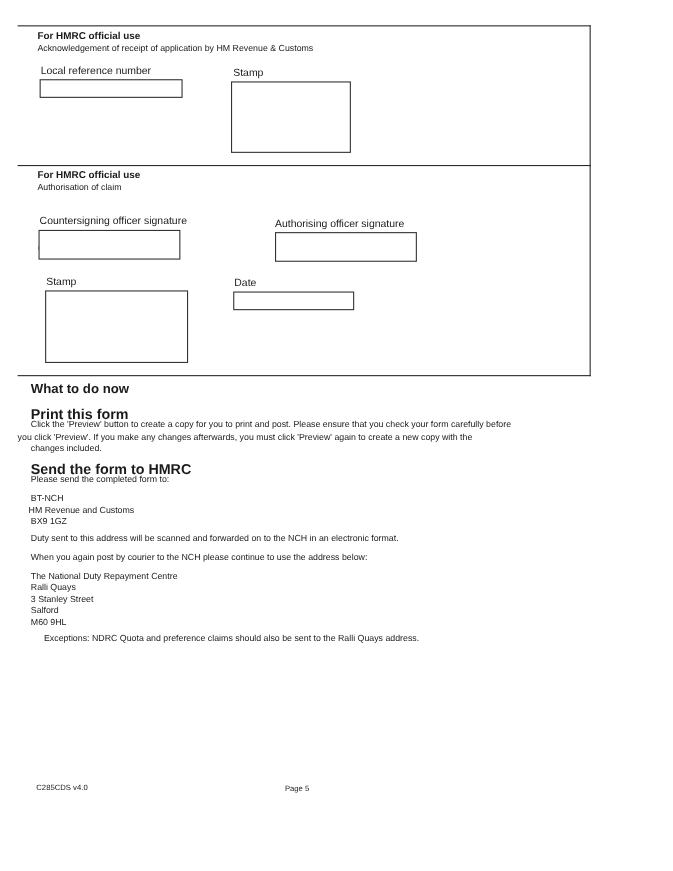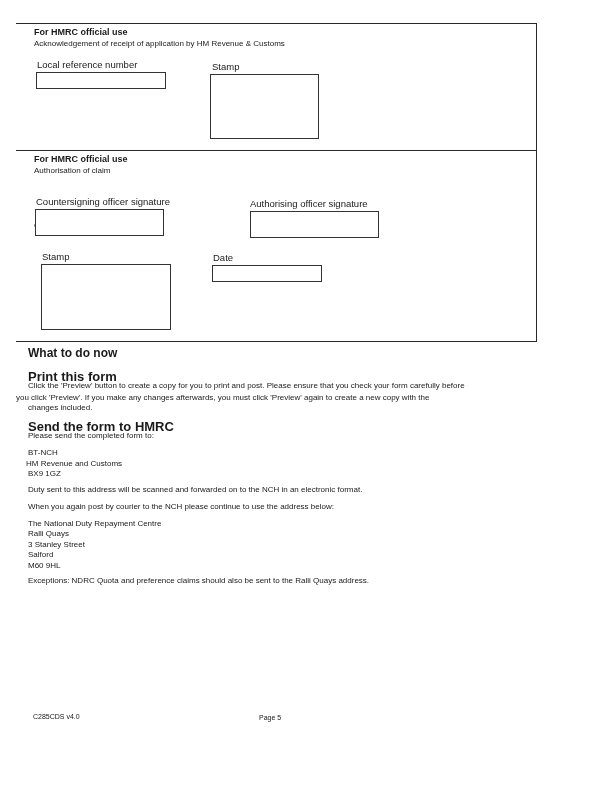--- a/index.html
+++ b/index.html
@@ -57,16 +57,16 @@
 <div class="abs body" style="left:28px;top:448px;">BT-NCH</div>
 <div class="abs body" style="left:26px;top:459px;">HM Revenue and Customs</div>
 <div class="abs body" style="left:28px;top:469px;">BX9 1GZ</div>
 <div class="abs body" style="left:28px;top:485px;">Duty sent to this address will be scanned and forwarded on to the NCH in an electronic format.</div>
 <div class="abs body" style="left:28px;top:502px;">When you again post by courier to the NCH please continue to use the address below:</div>
 <div class="abs body" style="left:28px;top:519px;">The National Duty Repayment Centre</div>
 <div class="abs body" style="left:28px;top:529px;">Ralli Quays</div>
 <div class="abs body" style="left:28px;top:540px;">3 Stanley Street</div>
 <div class="abs body" style="left:28px;top:550px;">Salford</div>
 <div class="abs body" style="left:28px;top:561px;">M60 9HL</div>
-<div class="abs body" style="left:28px;top:576px;">Exceptions: NDRC Quota and preference claims should also be sent to the Ralli Quays address.</div>
+<div class="abs body" style="left:40px;top:576px;">Exceptions: NDRC Quota and preference claims should also be sent to the Ralli Quays address.</div>
 
 <div class="abs footer" style="left:33px;top:713px;">C285CDS v4.0</div>
 <div class="abs footer" style="left:259px;top:714px;">Page 5</div>
 
 </body></html>

